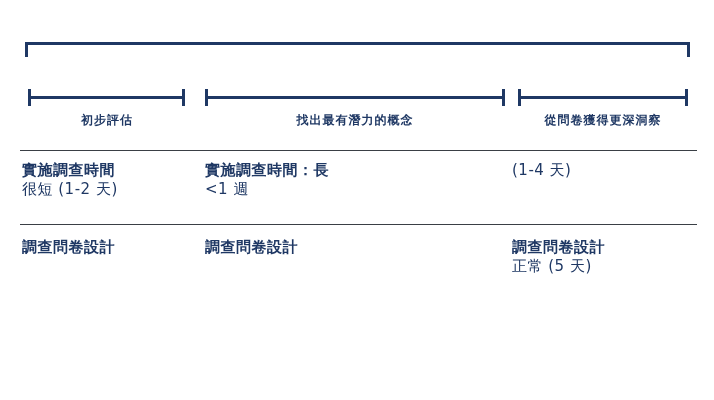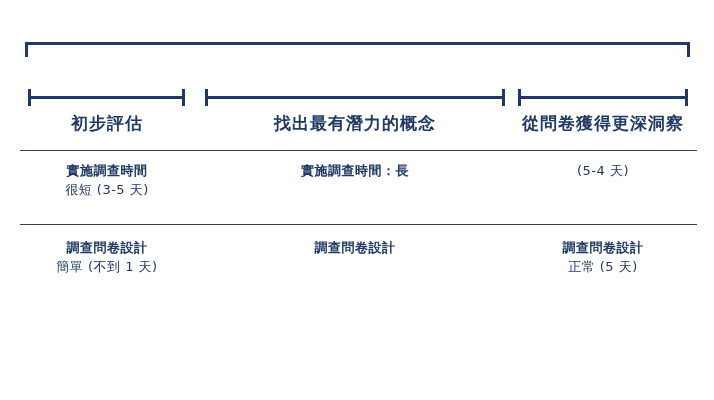--- a/index.html
+++ b/index.html
@@ -29,37 +29,36 @@
   .bracket.seg::before,.bracket.seg::after{
     top:-10px;height:17px;
   }
   .bracket::before{left:0;}
   .bracket::after{right:0;}
 
   .seg-label{
     position:absolute;
     top:112px;
     text-align:center;
-    font-size:17px;
+    font-size:12px;
     font-weight:700;
     color:#1F3864;
     letter-spacing:1px;
   }
 
   .divider{
     position:absolute;
     left:20px;width:677px;height:1px;
     background:#3a3f45;
   }
 
   .cellblock{
     position:absolute;
-    text-align:center;
     color:#1F3864;
-    font-size:13px;
+    font-size:15px;
     line-height:19px;
   }
   .cellblock .row-title{
     font-weight:700;
     letter-spacing:0.5px;
   }
   .cellblock .row-value{
     font-weight:400;
     letter-spacing:0.5px;
   }
@@ -81,34 +80,34 @@
   <div class="bracket seg" style="left:518px;top:96px;width:170px;"></div>
 
   <div class="seg-label" style="left:22px;width:170px;">初步評估</div>
   <div class="seg-label" style="left:205px;width:300px;">找出最有潛力的概念</div>
   <div class="seg-label" style="left:512px;width:182px;">從問卷獲得更深洞察</div>
 
   <div class="divider" style="top:150px;"></div>
 
   <div class="cellblock col1" style="top:161px;">
     <div class="row-title">實施調查時間</div>
-    <div class="row-value">很短 (3-5 天)</div>
+    <div class="row-value">很短 (1-2 天)</div>
   </div>
   <div class="cellblock col2" style="top:161px;">
     <div class="row-title">實施調查時間：長</div>
+    <div class="row-value">&lt;1 週</div>
   </div>
   <div class="cellblock col3" style="top:161px;">
-    <div class="row-value">(5-4 天)</div>
+    <div class="row-value">(1-4 天)</div>
   </div>
 
   <div class="divider" style="top:224px;"></div>
 
   <div class="cellblock col1" style="top:238px;">
     <div class="row-title">調查問卷設計</div>
-    <div class="row-value">簡單 (不到 1 天)</div>
   </div>
   <div class="cellblock col2" style="top:238px;">
     <div class="row-title">調查問卷設計</div>
   </div>
   <div class="cellblock col3" style="top:238px;">
     <div class="row-title">調查問卷設計</div>
     <div class="row-value">正常 (5 天)</div>
   </div>
 
 </div>

